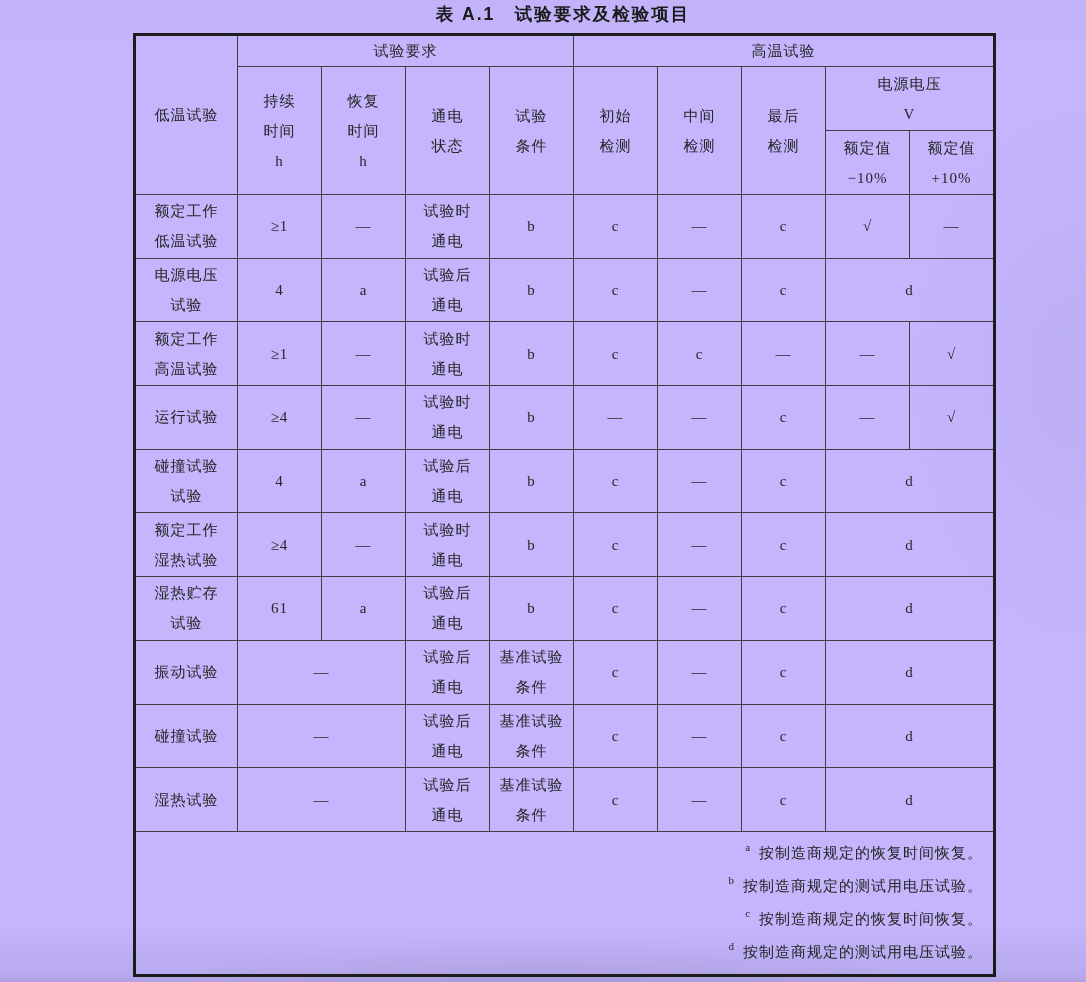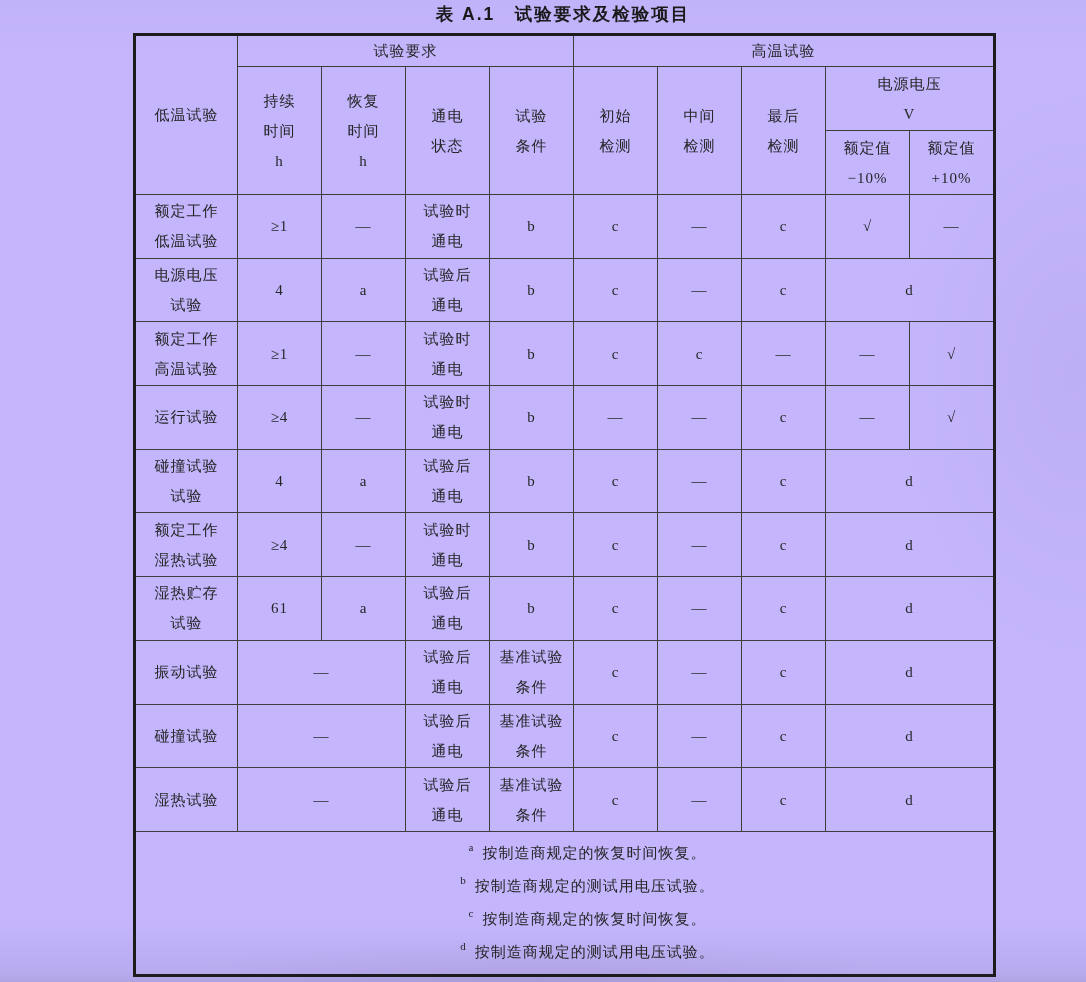--- a/index.html
+++ b/index.html
@@ -66,21 +66,21 @@
     white-space: pre-line;
     letter-spacing: 1px;
   }
   tr.hrow1 { height: 32px; }
   tr.hrow2 { height: 64px; }
   tr.hrow3 { height: 64px; }
   tr.drow  { height: 63.7px; }
   tr.frow  { height: 132px; }
   .latin { letter-spacing: 0; }
   td.fnote-cell {
-    text-align: center;
+    text-align: right;
     vertical-align: top;
     padding: 10px 10px 0 56px;
     line-height: normal;
     white-space: normal;
   }
   .fn {
     height: 33px;
     font-size: 15px;
     color: #262626;
     letter-spacing: 1px;

